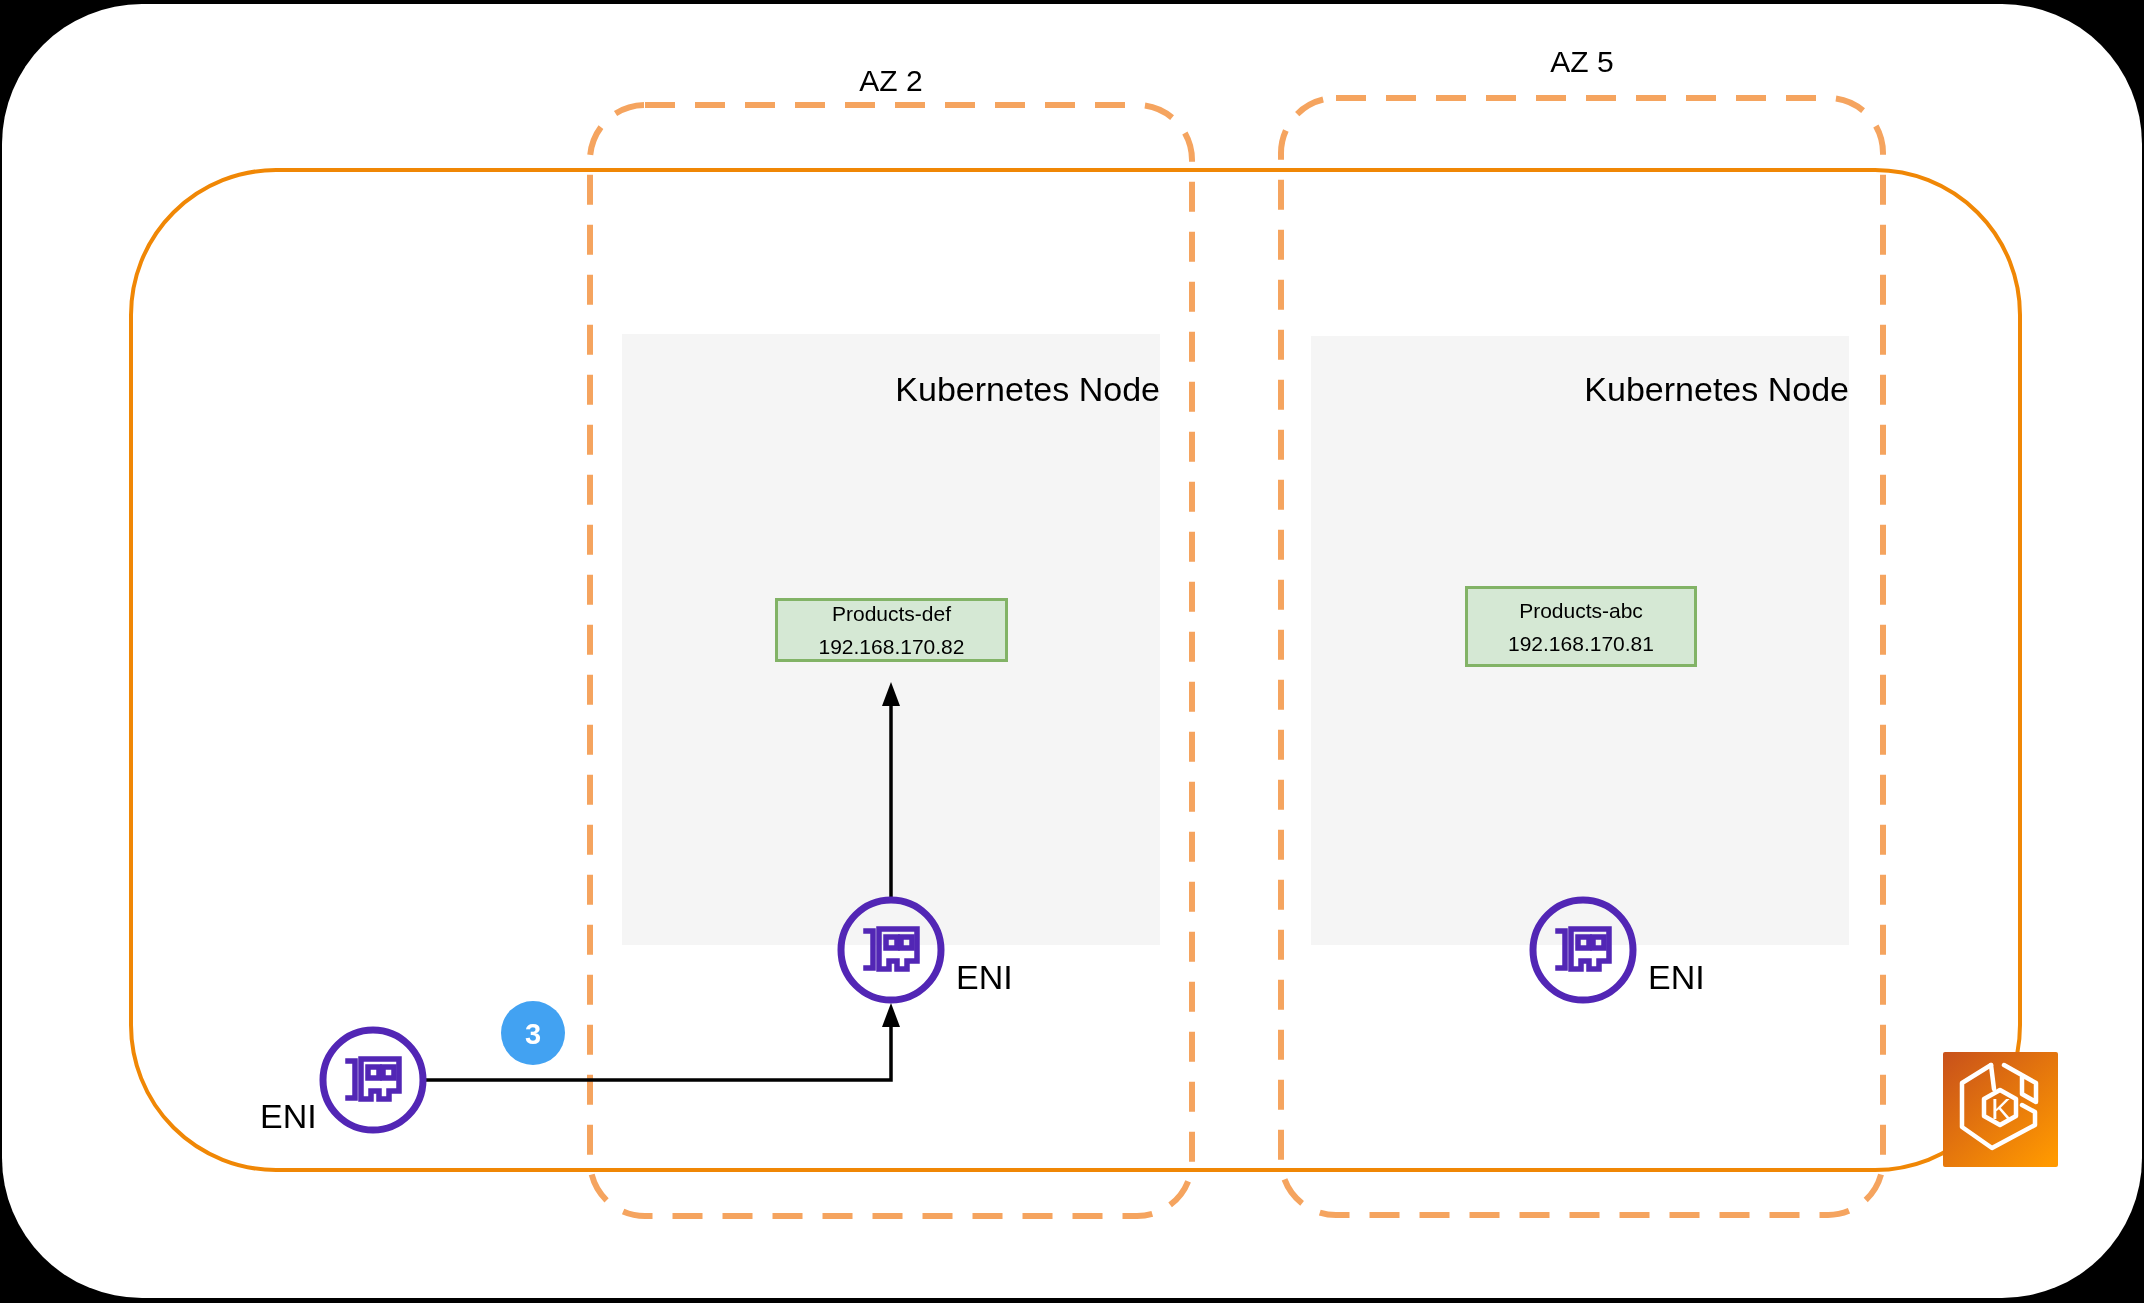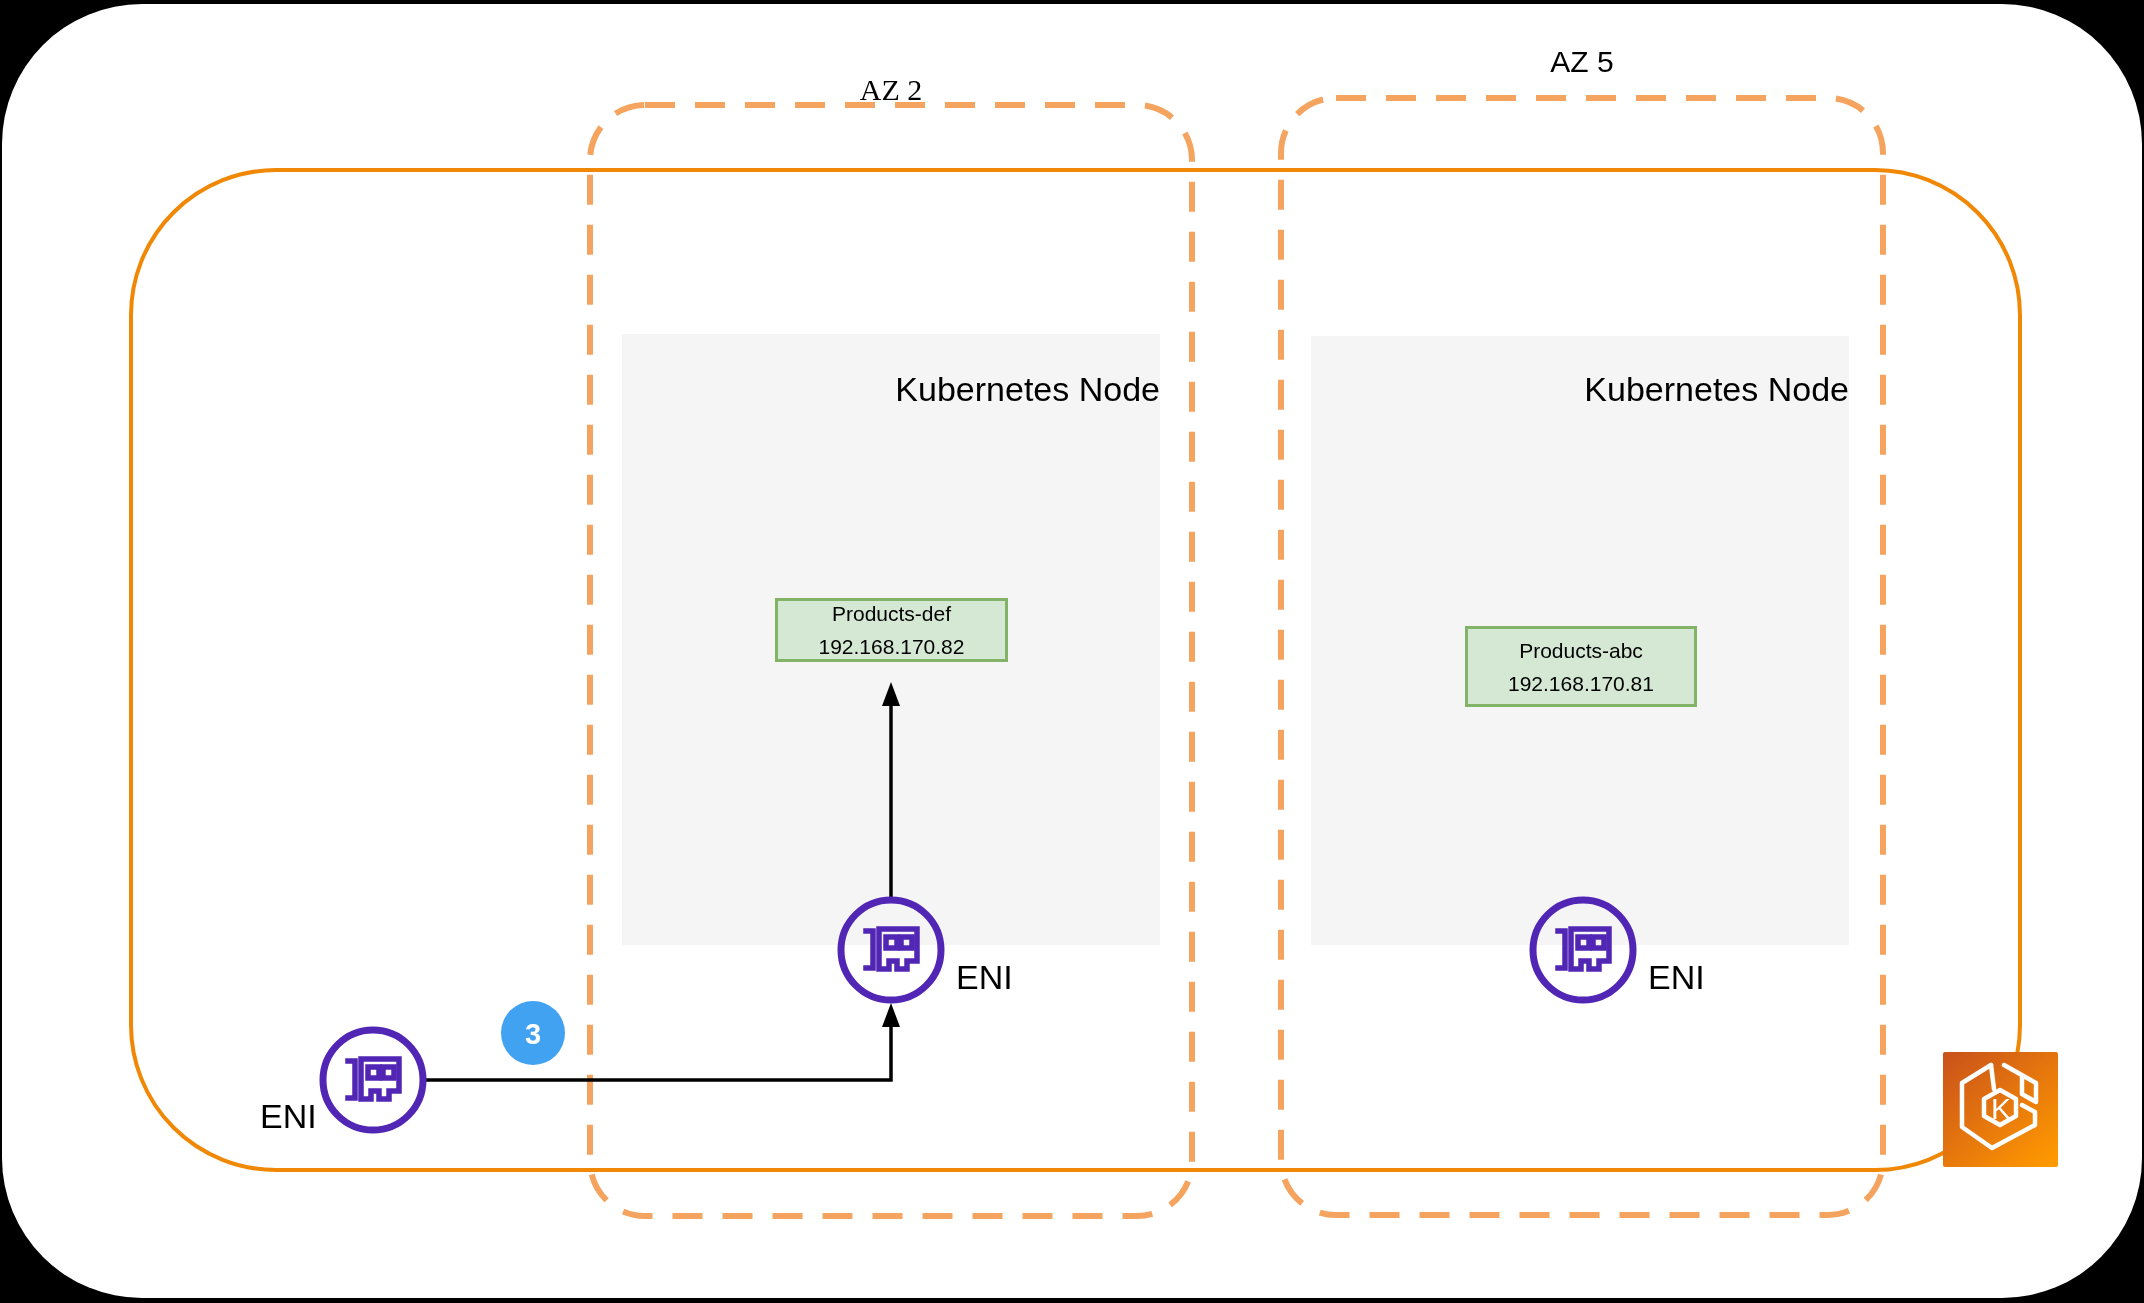--- a/index.html
+++ b/index.html
@@ -17,29 +17,29 @@
   #node-az2{left:622px;top:334px;height:611px;}
   #node-az3{left:1311px;top:336px;height:609px;}
   .node-title{
     position:absolute;width:538px;text-align:right;font-size:34px;
   }
   #node-title-az2{left:622px;top:370px;}
   #node-title-az3{left:1311px;top:370px;}
   .az-label{
     position:absolute;width:120px;text-align:center;font-size:30px;
   }
-  #az2-label{left:831px;top:73px;font-family:Liberation Serif, serif;}
+  #az2-label{left:831px;top:64px;}
   #az3-label{left:1522px;top:45px;}
   .pod{
     position:absolute;background:#D5E8D4;border:3px solid #82B366;box-sizing:border-box;
     display:flex;flex-direction:column;align-items:center;justify-content:center;
     font-size:21px;line-height:33px;text-align:center;
   }
   #pod-az2{left:775px;top:598px;width:233px;height:64px;}
-  #pod-az3{left:1465px;top:586px;width:232px;height:81px;margin-top:40px;}
+  #pod-az3{left:1465px;top:586px;width:232px;height:81px;}
   .eni-label{
     position:absolute;font-size:34px;
   }
   #eni-label-az2{left:956px;top:958px;}
   #eni-label-az3{left:1648px;top:958px;}
   #eni-label-ext{left:260px;top:1097px;}
   #diagram-svg{position:absolute;left:0;top:0;pointer-events:none;}
 </style>
 </head>
 <body>

